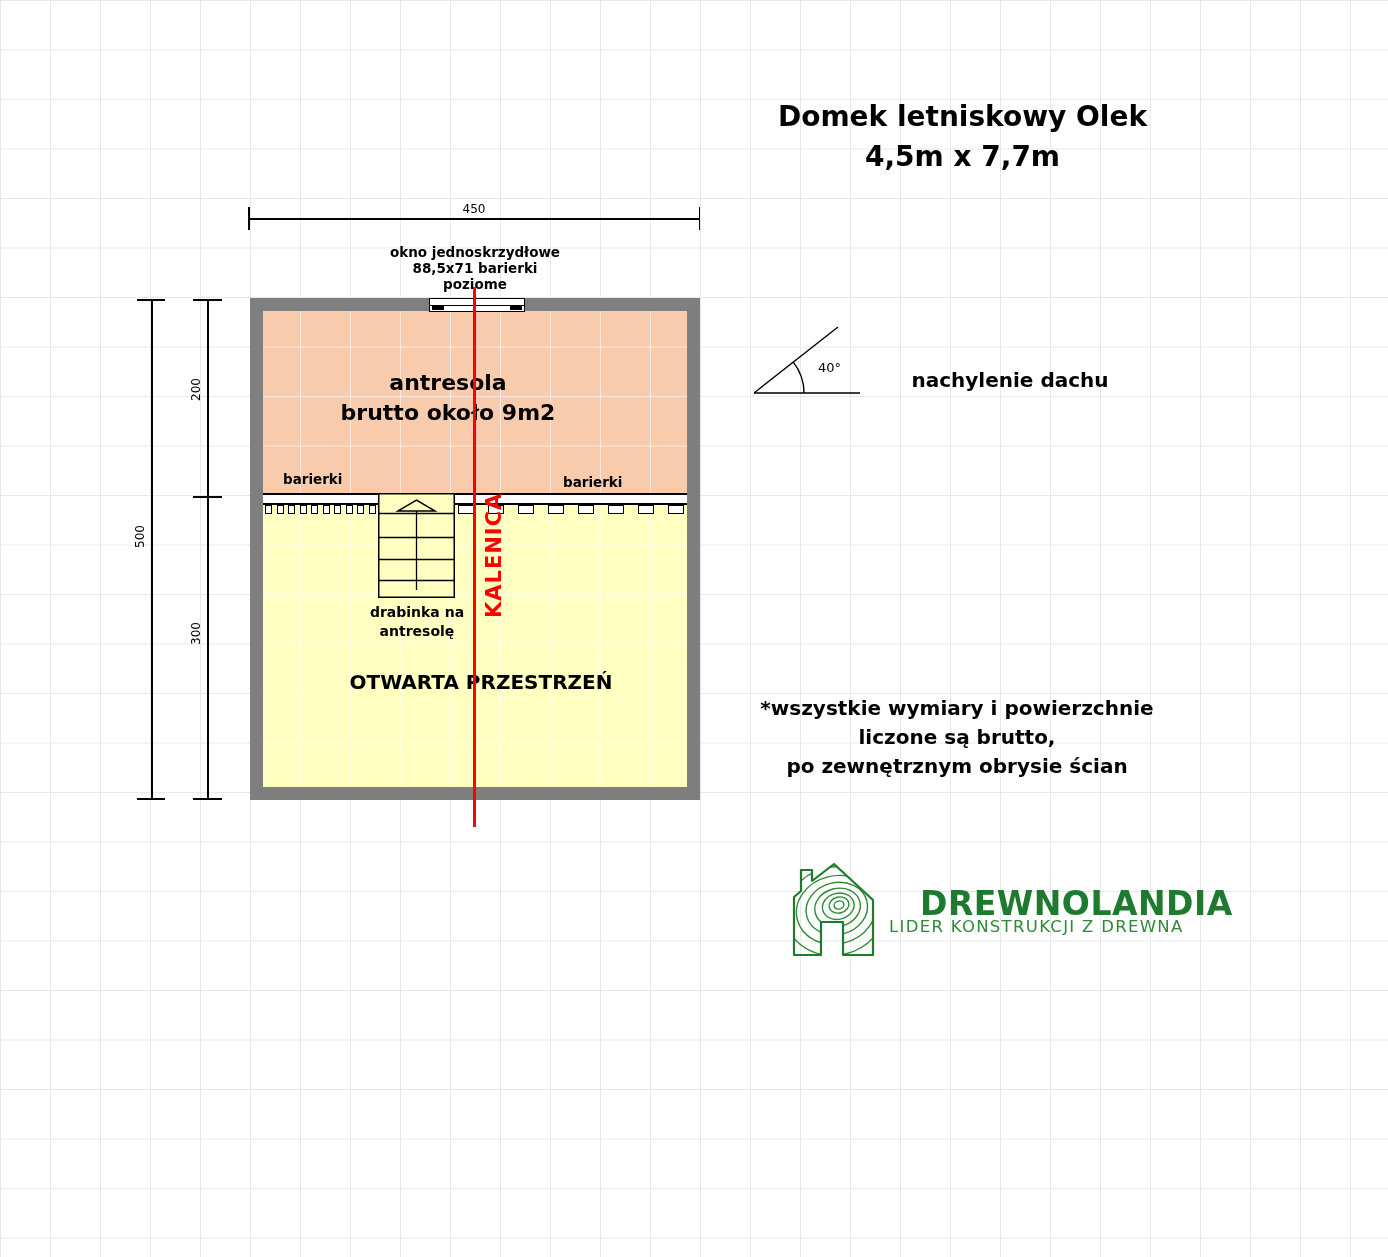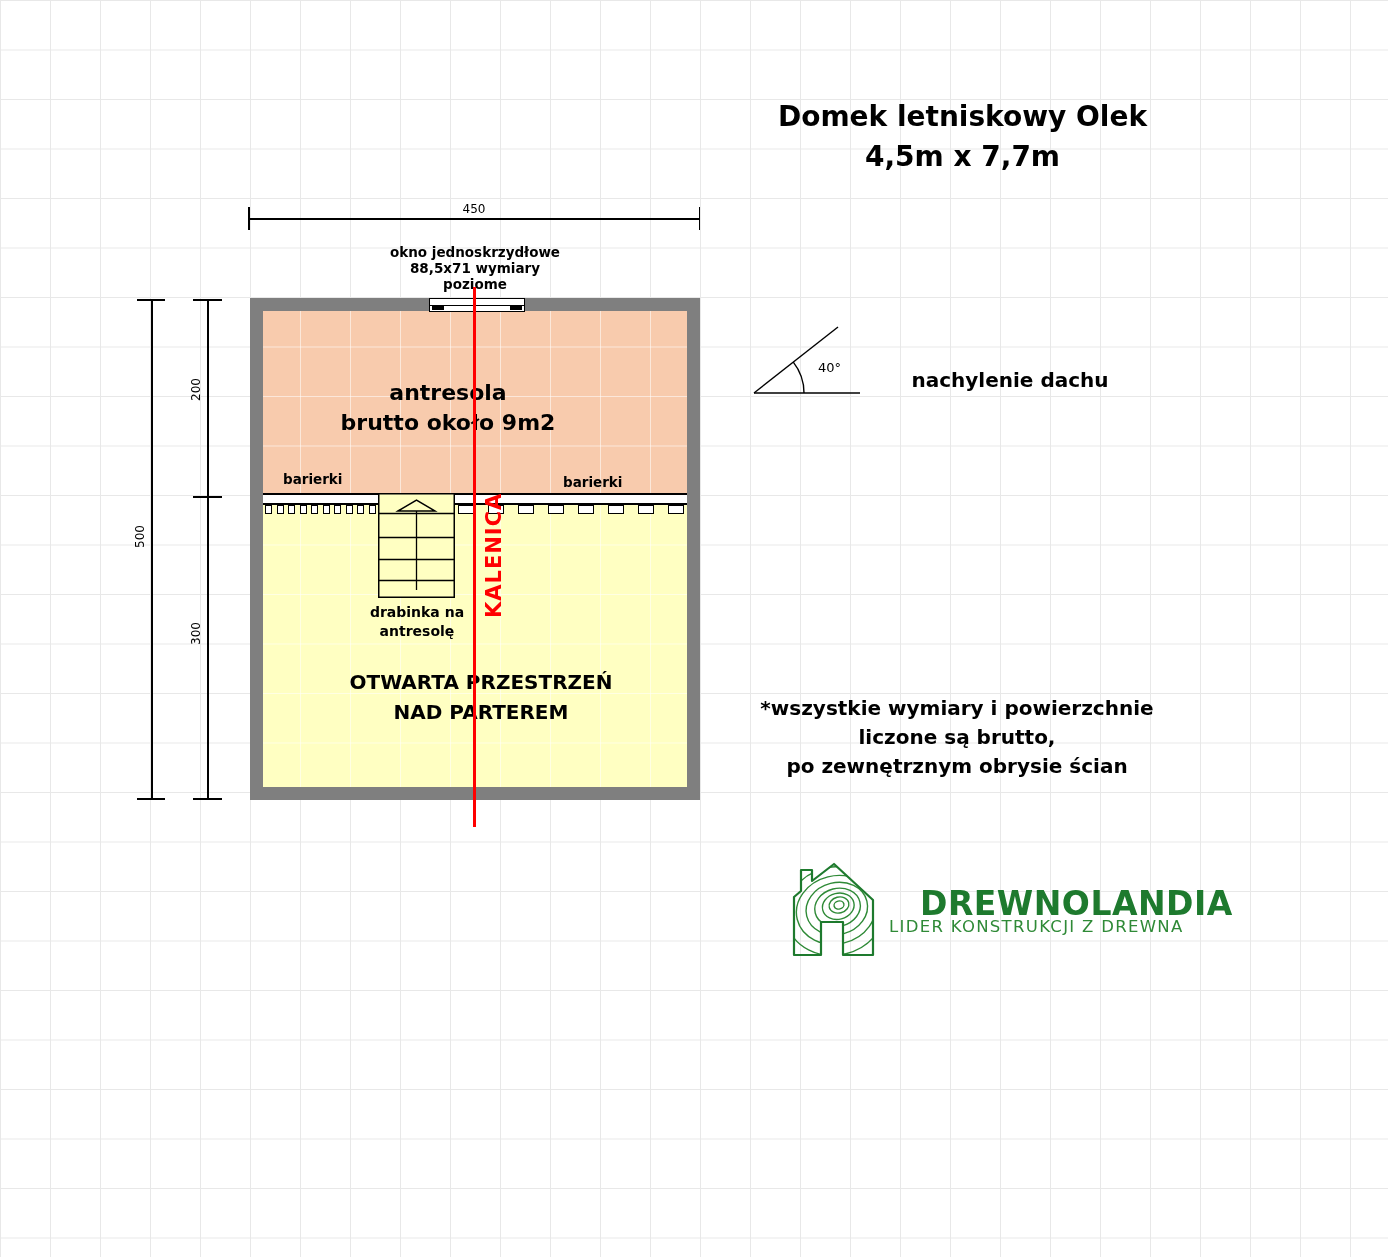--- a/index.html
+++ b/index.html
@@ -56,37 +56,37 @@
 
   <div>
     <div class="abs dline" style="left:248px;top:218px;width:452px;height:1.5px;"></div>
     <div class="abs dline" style="left:248px;top:207px;width:1.5px;height:23px;"></div>
     <div class="abs dline" style="left:698.5px;top:207px;width:1.5px;height:23px;"></div>
     <div class="abs ctr dimlabel" style="left:424px;top:202px;width:100px;">450</div>
   </div>
 
   <div class="abs ctr b" style="left:375px;top:244px;width:200px;font-size:13.5px;line-height:16px;">
     <div>okno jednoskrzydłowe</div>
-    <div>88,5x71 wymiary</div>
+    <div>88,5x71 barierki</div>
     <div>poziome</div>
   </div>
 
   <div class="abs wall" style="left:250px;top:298px;width:450px;height:502px;"></div>
 
   <div class="abs fill-mezz" style="left:263px;top:311px;width:424px;height:182px;"></div>
   <div class="abs fill-ground" style="left:263px;top:493px;width:424px;height:294px;"></div>
   <div class="abs inner-grid" style="left:263px;top:311px;width:424px;height:476px;"></div>
 
   <div class="abs window-sym" style="left:429px;top:298px;width:96px;height:14px;">
     <div class="window-mid"></div>
     <div class="window-blk" style="left:2px;"></div>
     <div class="window-blk" style="right:2px;"></div>
   </div>
 
-  <div class="abs ctr b plan-label" style="left:323px;top:378px;width:250px;font-size:22px;line-height:29.5px;">
+  <div class="abs ctr b plan-label" style="left:323px;top:368px;width:250px;font-size:22px;line-height:29.5px;">
     <div>antresola</div>
     <div>brutto około 9m2</div>
   </div>
 
   <div class="abs b plan-label" style="left:283px;top:471px;font-size:13.5px;">barierki</div>
   <div class="abs b plan-label" style="left:563px;top:474px;font-size:13.5px;">barierki</div>
 
   <div class="abs railband" style="left:263px;top:493px;width:115px;height:12px;"></div>
   <div class="abs posts" style="left:265px;top:505px;width:111px;height:9px;">
     <div class="post" style="width:7px;"></div>
@@ -123,21 +123,20 @@
     <polygon points="20,18 38.5,7 57,18" fill="#FFFFC2" stroke="#000" stroke-width="1.5"></polygon>
   </svg>
 
   <div class="abs ctr b plan-label" style="left:347px;top:603px;width:140px;font-size:14px;line-height:18.5px;">
     <div>drabinka na</div>
     <div>antresolę</div>
   </div>
 
   <div class="abs ctr b plan-label" style="left:331px;top:668px;width:300px;font-size:20px;line-height:29.5px;">
     <div>OTWARTA PRZESTRZEŃ</div>
-    <div>NAD PARTEREM</div>
   </div>
 
   <div class="abs redline" style="left:473px;top:287px;width:3px;height:540px;"></div>
   <div class="abs vtext kalenica" style="left:482px;top:506px;height:112px;">KALENICA</div>
 
   <div>
     <div class="abs dline" style="left:151px;top:299px;width:1.5px;height:500px;"></div>
     <div class="abs dline" style="left:137px;top:299px;width:28px;height:1.5px;"></div>
     <div class="abs dline" style="left:137px;top:798px;width:28px;height:1.5px;"></div>
     <div class="abs vtext dimlabel" style="left:133px;top:525px;">500</div>

